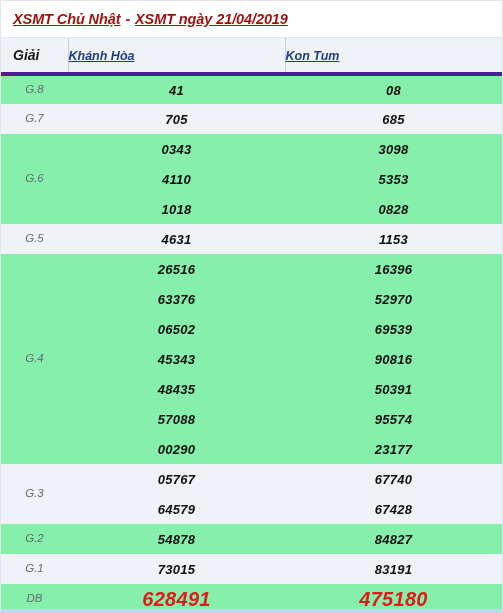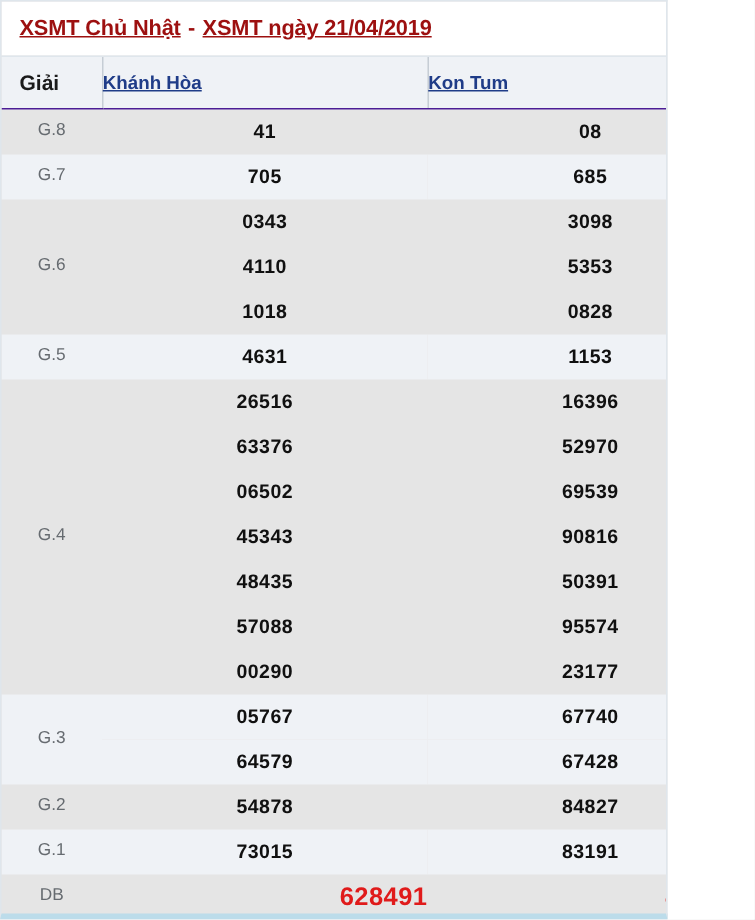--- a/index.html
+++ b/index.html
@@ -12,26 +12,27 @@
     width: 503px;
     height: 613px;
     font-family: "Liberation Sans", sans-serif;
     -webkit-font-smoothing: antialiased;
   }
 
   
   #result-panel {
     position: relative;
     box-sizing: border-box;
-    width: 445px;
+    width: 503px;
     height: 613px;
     border: 1px solid #dfe6ec;
     border-bottom: 4px solid #bcdcea;
-    background: #e5e5e5;
+    background: #86efac;
     overflow: hidden;
+    font-style: italic;
   }
 
   
   #title-bar {
     box-sizing: border-box;
     height: 36px;
     padding: 0 0 0 12px;
     display: flex;
     align-items: center;
     background: #ffffff;
@@ -68,21 +69,21 @@
     padding: 0;
     margin: 0;
     vertical-align: middle;
   }
 
   
   #header-row th {
     height: 34px;
     background: #eff2f6;
     border-top: 1px solid #dfe6ec;
-    border-bottom: 1px solid #4c1d95;
+    border-bottom: 4px solid #4c1d95;
   }
   #header-row th.prize-head {
     font-size: 14px;
     font-weight: bold;
     color: #1a1a1a;
     text-align: left;
     padding-left: 12px;
   }
   #header-row th.prov-head {
     text-align: left;
@@ -113,22 +114,21 @@
   td.num-cell {
     text-align: center;
     border-left: 1px solid #c6cdd5;
     font-size: 13px;
     font-weight: bold;
     color: #101010;
     letter-spacing: 0.3px;
   }
   td.num-cell.special {
     color: #e01b1b;
-    font-size: 17px;
-    text-align: right;
+    font-size: 20px;
   }
 </style>
 </head>
 <body>
 
 <div id="result-panel">
 
   <div id="title-bar">
     <div class="title-text">
       <span class="title-link">XSMT Chủ Nhật</span><span class="title-sep"> - </span><span class="title-link">XSMT ngày 21/04/2019</span>

